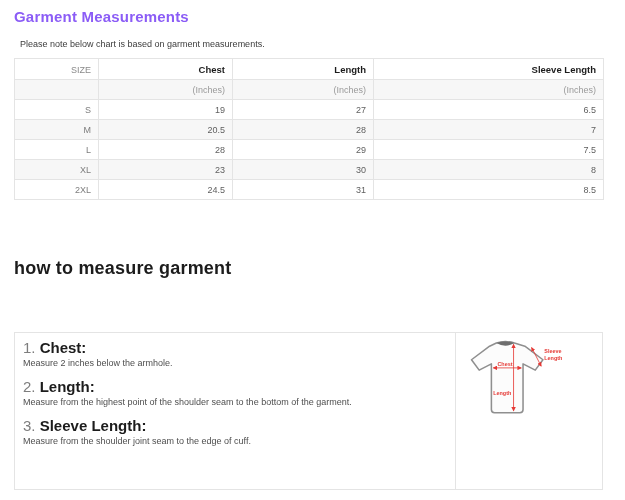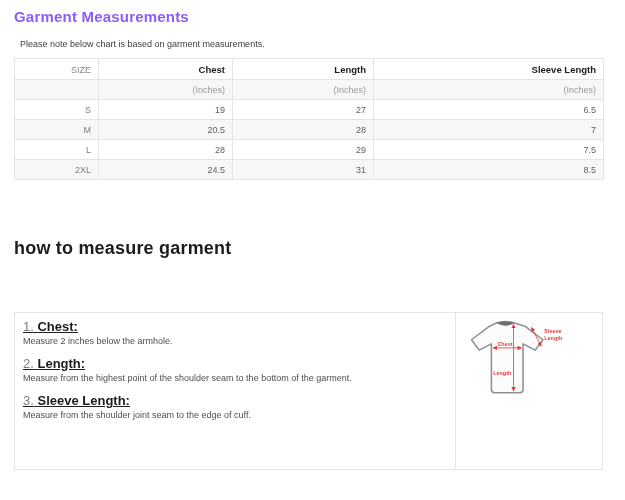--- a/index.html
+++ b/index.html
@@ -22,21 +22,21 @@
   table.size-chart th.size-h { font-weight: 400; color: #8a8a8a; font-size: 9px; }
   table.size-chart td { color: #5f5f5f; }
   table.size-chart td.size-col { color: #7d7d7d; }
   table.size-chart tbody tr:nth-child(odd) td { background: #f7f7f7; }
   table.size-chart td.unit { color: #9a9a9a; }
 
   .section-title { font-size: 18px; font-weight: 700; color: #1c1c1c; margin-top: 58px; letter-spacing: .2px; }
 
   .measure-box { margin-top: 53px; width: 589px; height: 158px; border: 1px solid #e4e4e4; display: flex; }
   .instructions { width: 441px; border-right: 1px solid #e4e4e4; padding: 6px 8px; }
-  .instr-head { font-size: 13px; margin-top: 10px; text-decoration: underline; }
+  .instr-head { font-size: 15px; margin-top: 10px; }
   .instr-head:first-child { margin-top: 0; }
   .instr-num { color: #7d7d7d; font-weight: 400; }
   .instr-label { color: #1c1c1c; font-weight: 700; }
   .instr-text { font-size: 9px; color: #4f4f4f; margin-top: 2px; }
 
   .diagram-cell { flex: 1; padding: 5px 0 0 6px; }
   svg.tshirt { display: block; }
   .shirt-body { fill: #fcfcfc; stroke: #8f8f8f; stroke-width: 1.7; stroke-linejoin: round; }
   .shirt-collar { fill: #6e6e6e; stroke: none; }
   .arrow { stroke-width: 0.9; fill: none; }
@@ -84,20 +84,26 @@
         <td>28</td>
         <td>7</td>
       </tr>
       <tr>
         <td class="size-col">L</td>
         <td>28</td>
         <td>29</td>
         <td>7.5</td>
       </tr>
       <tr>
+        <td class="size-col">XL</td>
+        <td>23</td>
+        <td>30</td>
+        <td>8</td>
+      </tr>
+      <tr>
         <td class="size-col">2XL</td>
         <td>24.5</td>
         <td>31</td>
         <td>8.5</td>
       </tr>
     </tbody>
   </table>
 
   <h2 class="section-title">how to measure garment</h2>
 

